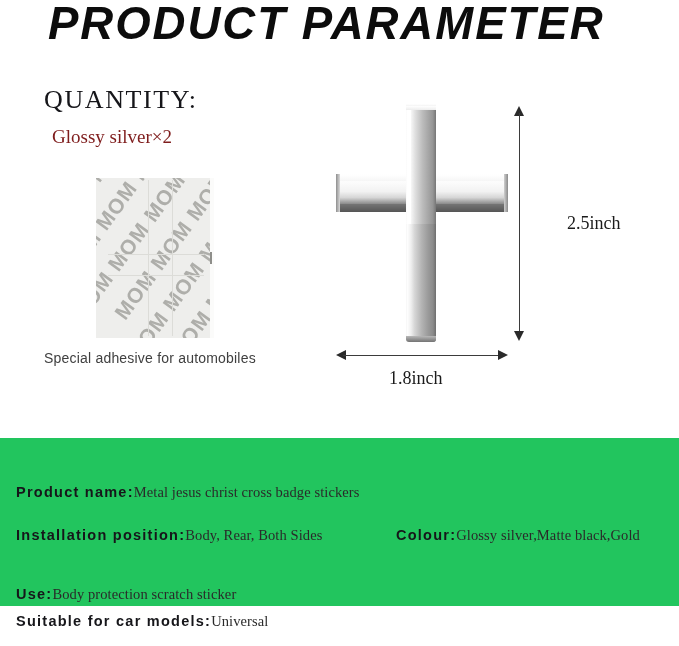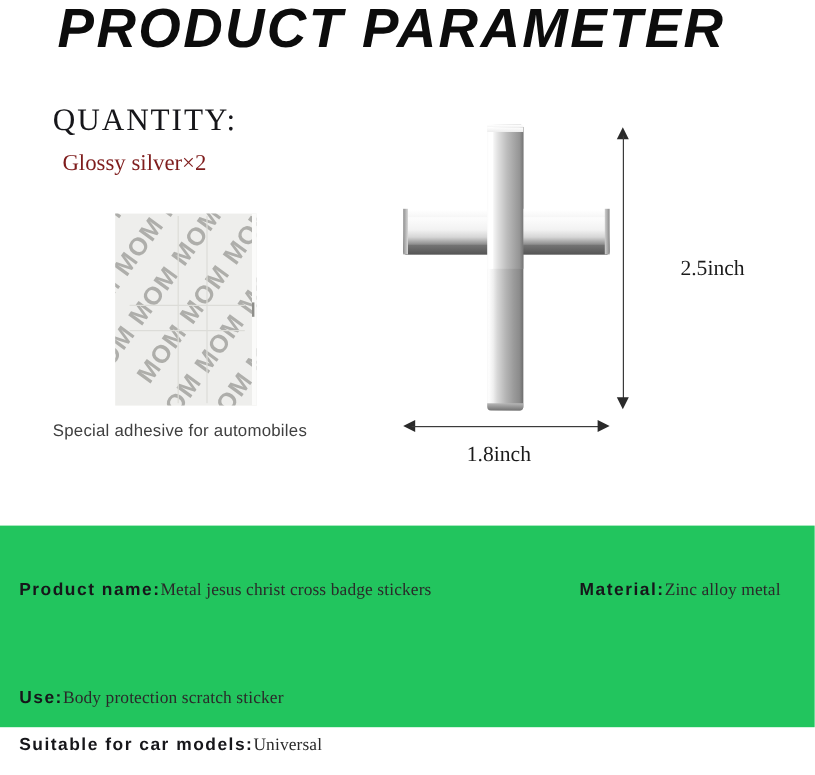--- a/index.html
+++ b/index.html
@@ -298,21 +298,21 @@
     width: 679px; height: 168px;
     background: #22c55e;
     margin-top: 20px;
   }
   .spec-row {
     position: absolute;
     left: 0; width: 679px; height: 43px;
   }
   .spec-row.r1 { top: 34px; }
   .spec-row.r2 { top: 77px; }
-  .spec-row.r3 { top: 124px; text-align: right; }
+  .spec-row.r3 { top: 136px; text-align: right; }
   .spec-row.r4 { top: 163px; padding-left: 45px; }
 
   .spec-item {
     position: absolute;
     white-space: nowrap;
     line-height: 20px;
   }
   .spec-item .key {
     font-family: "Liberation Sans", sans-serif;
     font-weight: bold;
@@ -399,25 +399,30 @@
   <div class="arrow-right"></div>
 </div>
 <div id="dim-horizontal-label">1.8inch</div>
 
 <div id="spec-panel">
 
   <div class="spec-row r1">
     <div class="spec-item" id="spec-product-name">
       <span class="key">Product name:</span><span class="val">Metal jesus christ cross badge stickers</span>
     </div>
-    <div class="spec-item" id="spec-material">
-      <span class="key">Material:</span><span class="val">Zinc alloy metal</span>
-    </div>
-  </div>
-
+  </div>
+
+  <div class="spec-row r2">
+    <div class="spec-item" id="spec-install-position">
+      <span class="key">Installation position:</span><span class="val">Body, Rear, Both Sides</span>
+    </div>
+    <div class="spec-item" id="spec-colour">
+      <span class="key">Colour:</span><span class="val">Glossy silver,Matte black,Gold</span>
+    </div>
+  </div>
 
   <div class="spec-row r3">
     <div class="spec-item" id="spec-use">
       <span class="key">Use:</span><span class="val">Body protection scratch sticker</span>
     </div>
   </div>
 
   <div class="spec-row r4">
     <div class="spec-item" id="spec-car-models">
       <span class="key">Suitable for car models:</span><span class="val">Universal</span>

